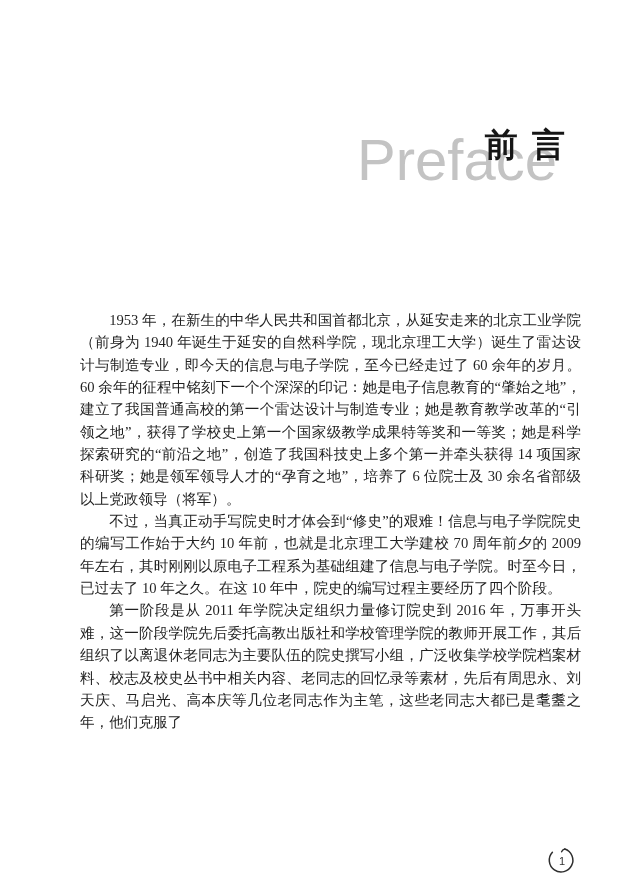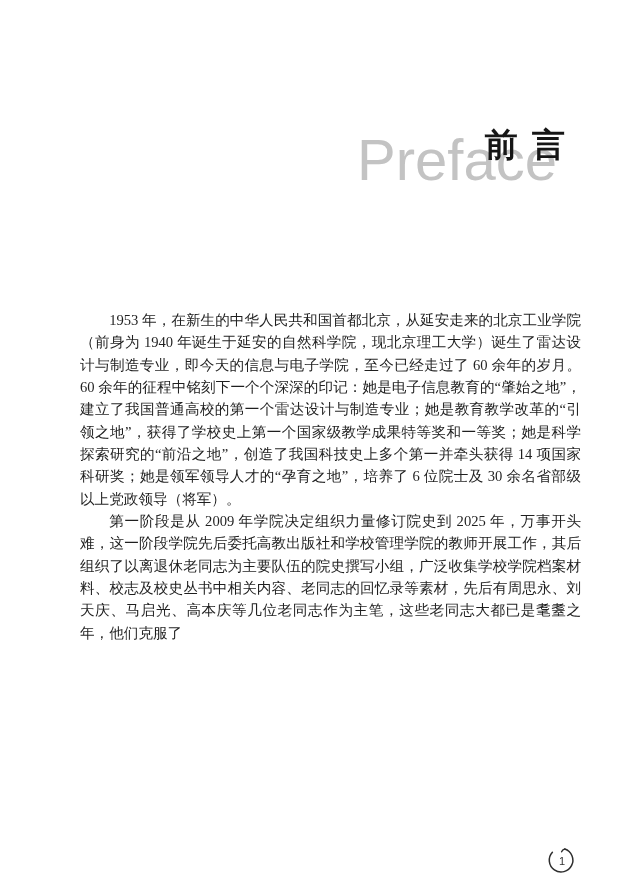--- a/index.html
+++ b/index.html
@@ -75,21 +75,22 @@
 <body>
 
 <div class="page">
 
   <div class="header-en">Preface</div>
 
   <div class="header-cn">前 言</div>
 
   <div class="content">
     <p>1953 年，在新生的中华人民共和国首都北京，从延安走来的北京工业学院（前身为 1940 年诞生于延安的自然科学院，现北京理工大学）诞生了雷达设计与制造专业，即今天的信息与电子学院，至今已经走过了 60 余年的岁月。60 余年的征程中铭刻下一个个深深的印记：她是电子信息教育的“肇始之地”，建立了我国普通高校的第一个雷达设计与制造专业；她是教育教学改革的“引领之地”，获得了学校史上第一个国家级教学成果特等奖和一等奖；她是科学探索研究的“前沿之地”，创造了我国科技史上多个第一并牵头获得 14 项国家科研奖；她是领军领导人才的“孕育之地”，培养了 6 位院士及 30 余名省部级以上党政领导（将军）。</p>
-    <p>第一阶段是从 2009 年学院决定组织力量修订院史到 2025 年，万事开头难，这一阶段学院先后委托高教出版社和学校管理学院的教师开展工作，其后组织了以离退休老同志为主要队伍的院史撰写小组，广泛收集学校学院档案材料、校志及校史丛书中相关内容、老同志的回忆录等素材，先后有周思永、刘天庆、马启光、高本庆等几位老同志作为主笔，这些老同志大都已是耄耋之年，他们克服了</p>
+    <p>不过，当真正动手写院史时才体会到“修史”的艰难！信息与电子学院院史的编写工作始于大约 10 年前，也就是北京理工大学建校 70 周年前夕的 2009 年左右，其时刚刚以原电子工程系为基础组建了信息与电子学院。时至今日，已过去了 10 年之久。在这 10 年中，院史的编写过程主要经历了四个阶段。</p>
+    <p>第一阶段是从 2011 年学院决定组织力量修订院史到 2016 年，万事开头难，这一阶段学院先后委托高教出版社和学校管理学院的教师开展工作，其后组织了以离退休老同志为主要队伍的院史撰写小组，广泛收集学校学院档案材料、校志及校史丛书中相关内容、老同志的回忆录等素材，先后有周思永、刘天庆、马启光、高本庆等几位老同志作为主笔，这些老同志大都已是耄耋之年，他们克服了</p>
   </div>
 
   <div class="page-num">
     <svg width="34" height="34" viewBox="0 0 34 34">
       <path d="M 18.8 5.0 A 11.8 11.8 0 1 1 6.4 8.2" fill="none" stroke="#2e2e2e" stroke-width="1.5" stroke-linecap="round"></path>
       <path d="M 18.8 5.0 Q 16.4 5.6 15.6 7.8" fill="none" stroke="#2e2e2e" stroke-width="1.4" stroke-linecap="round"></path>
       <text x="16" y="21" text-anchor="middle">1</text>
     </svg>
   </div>
 

